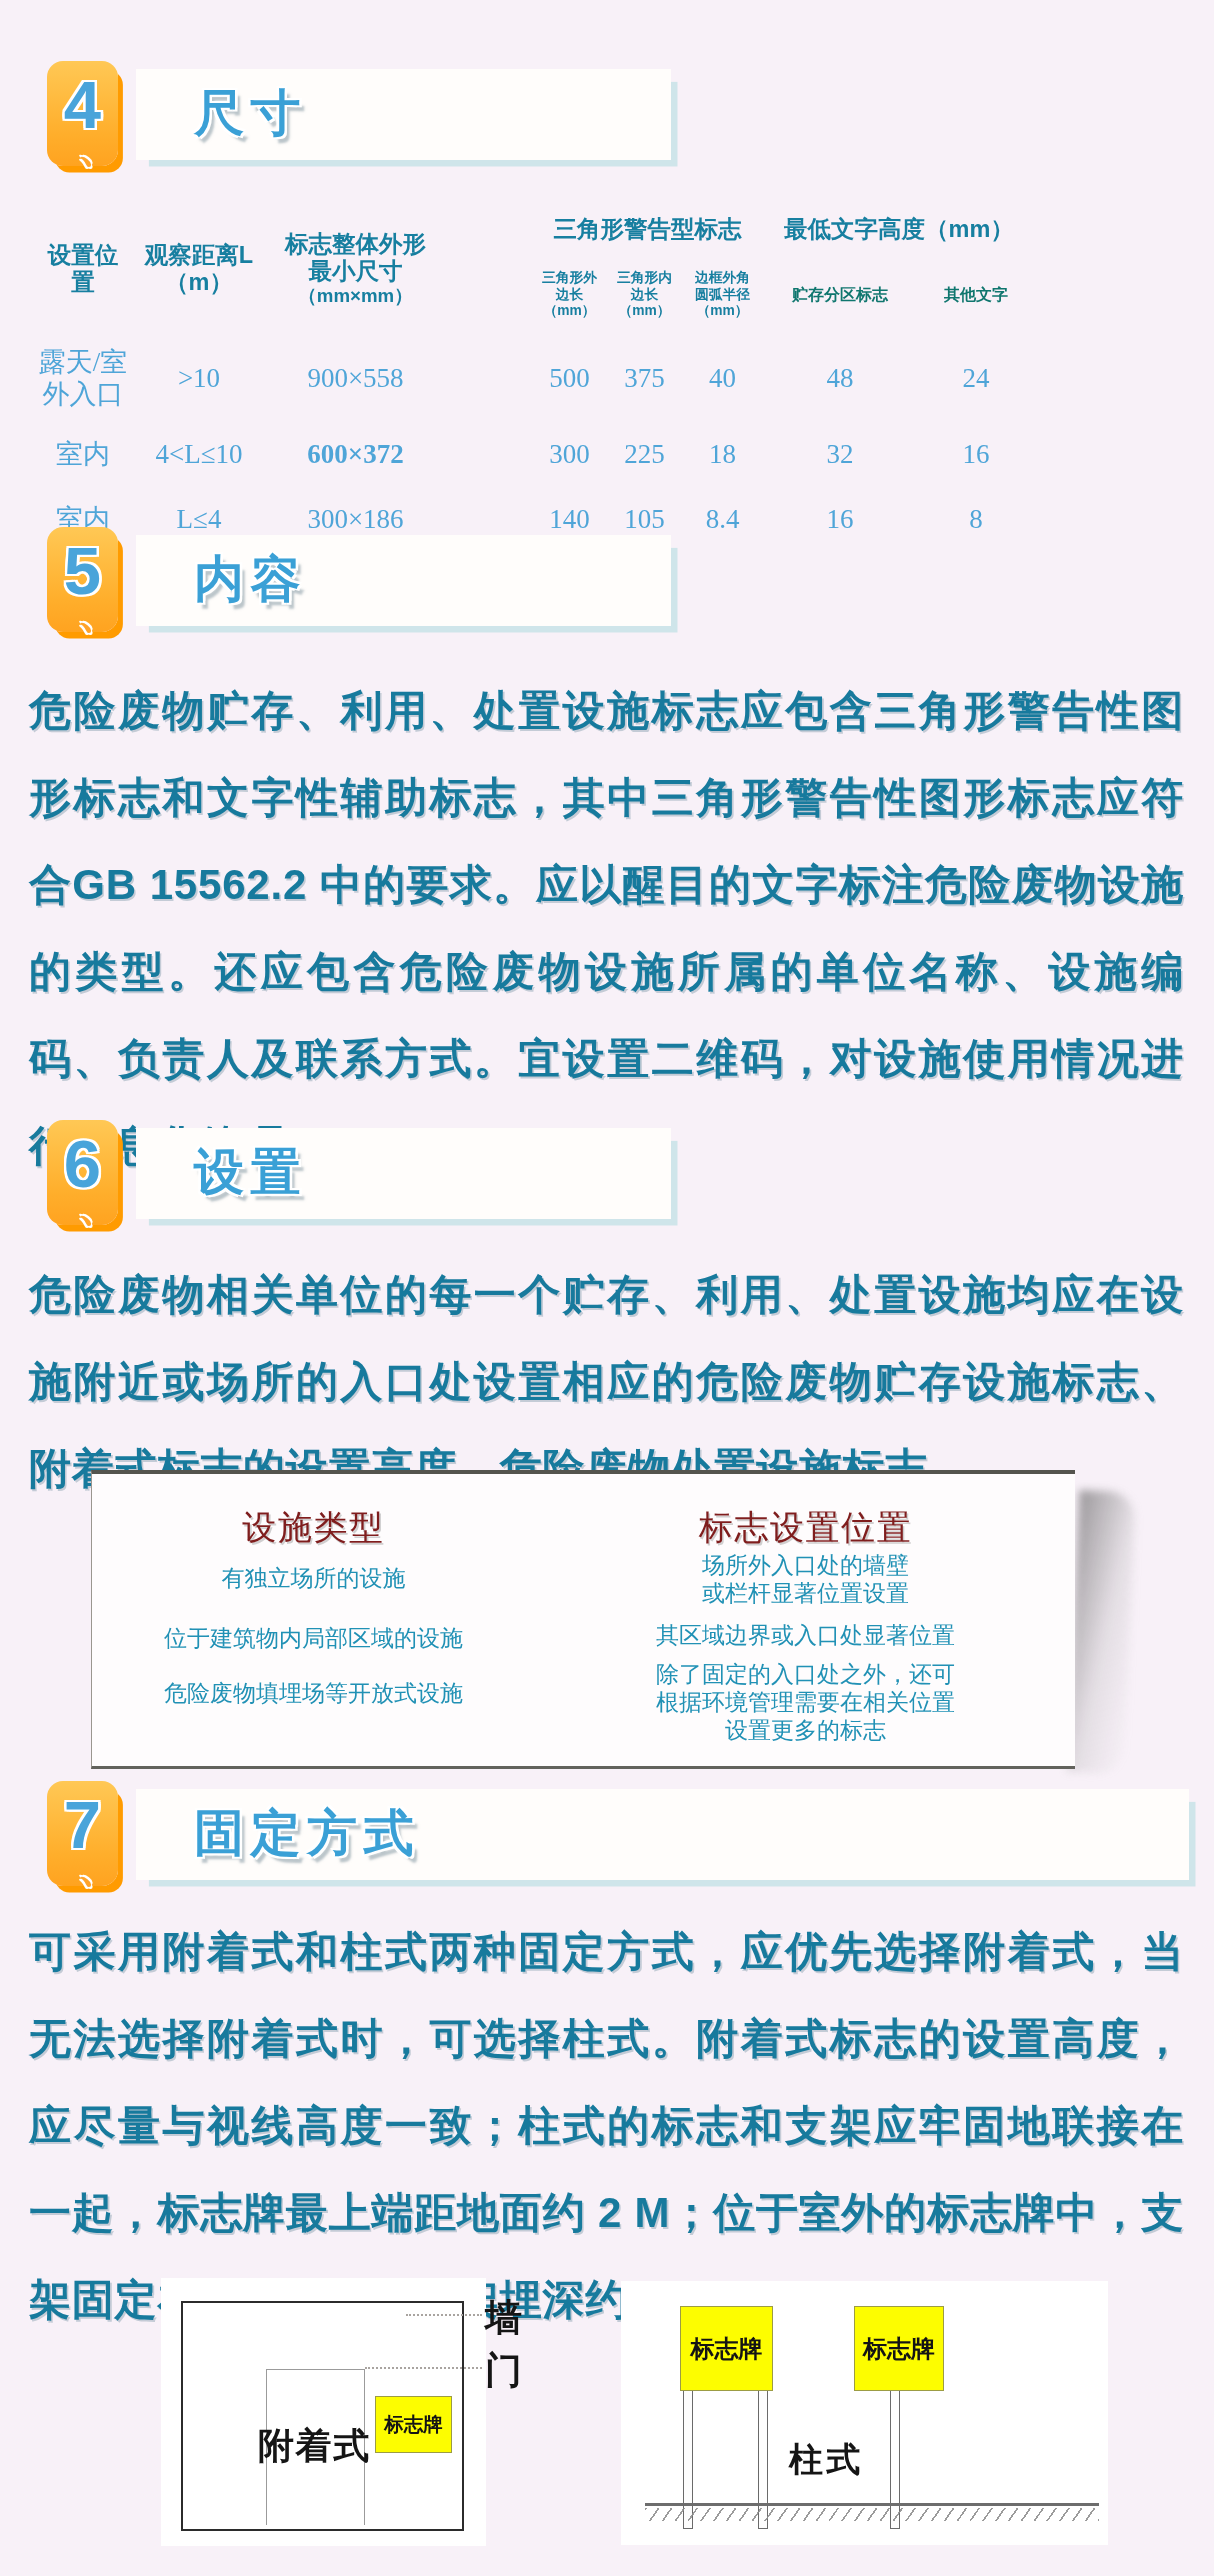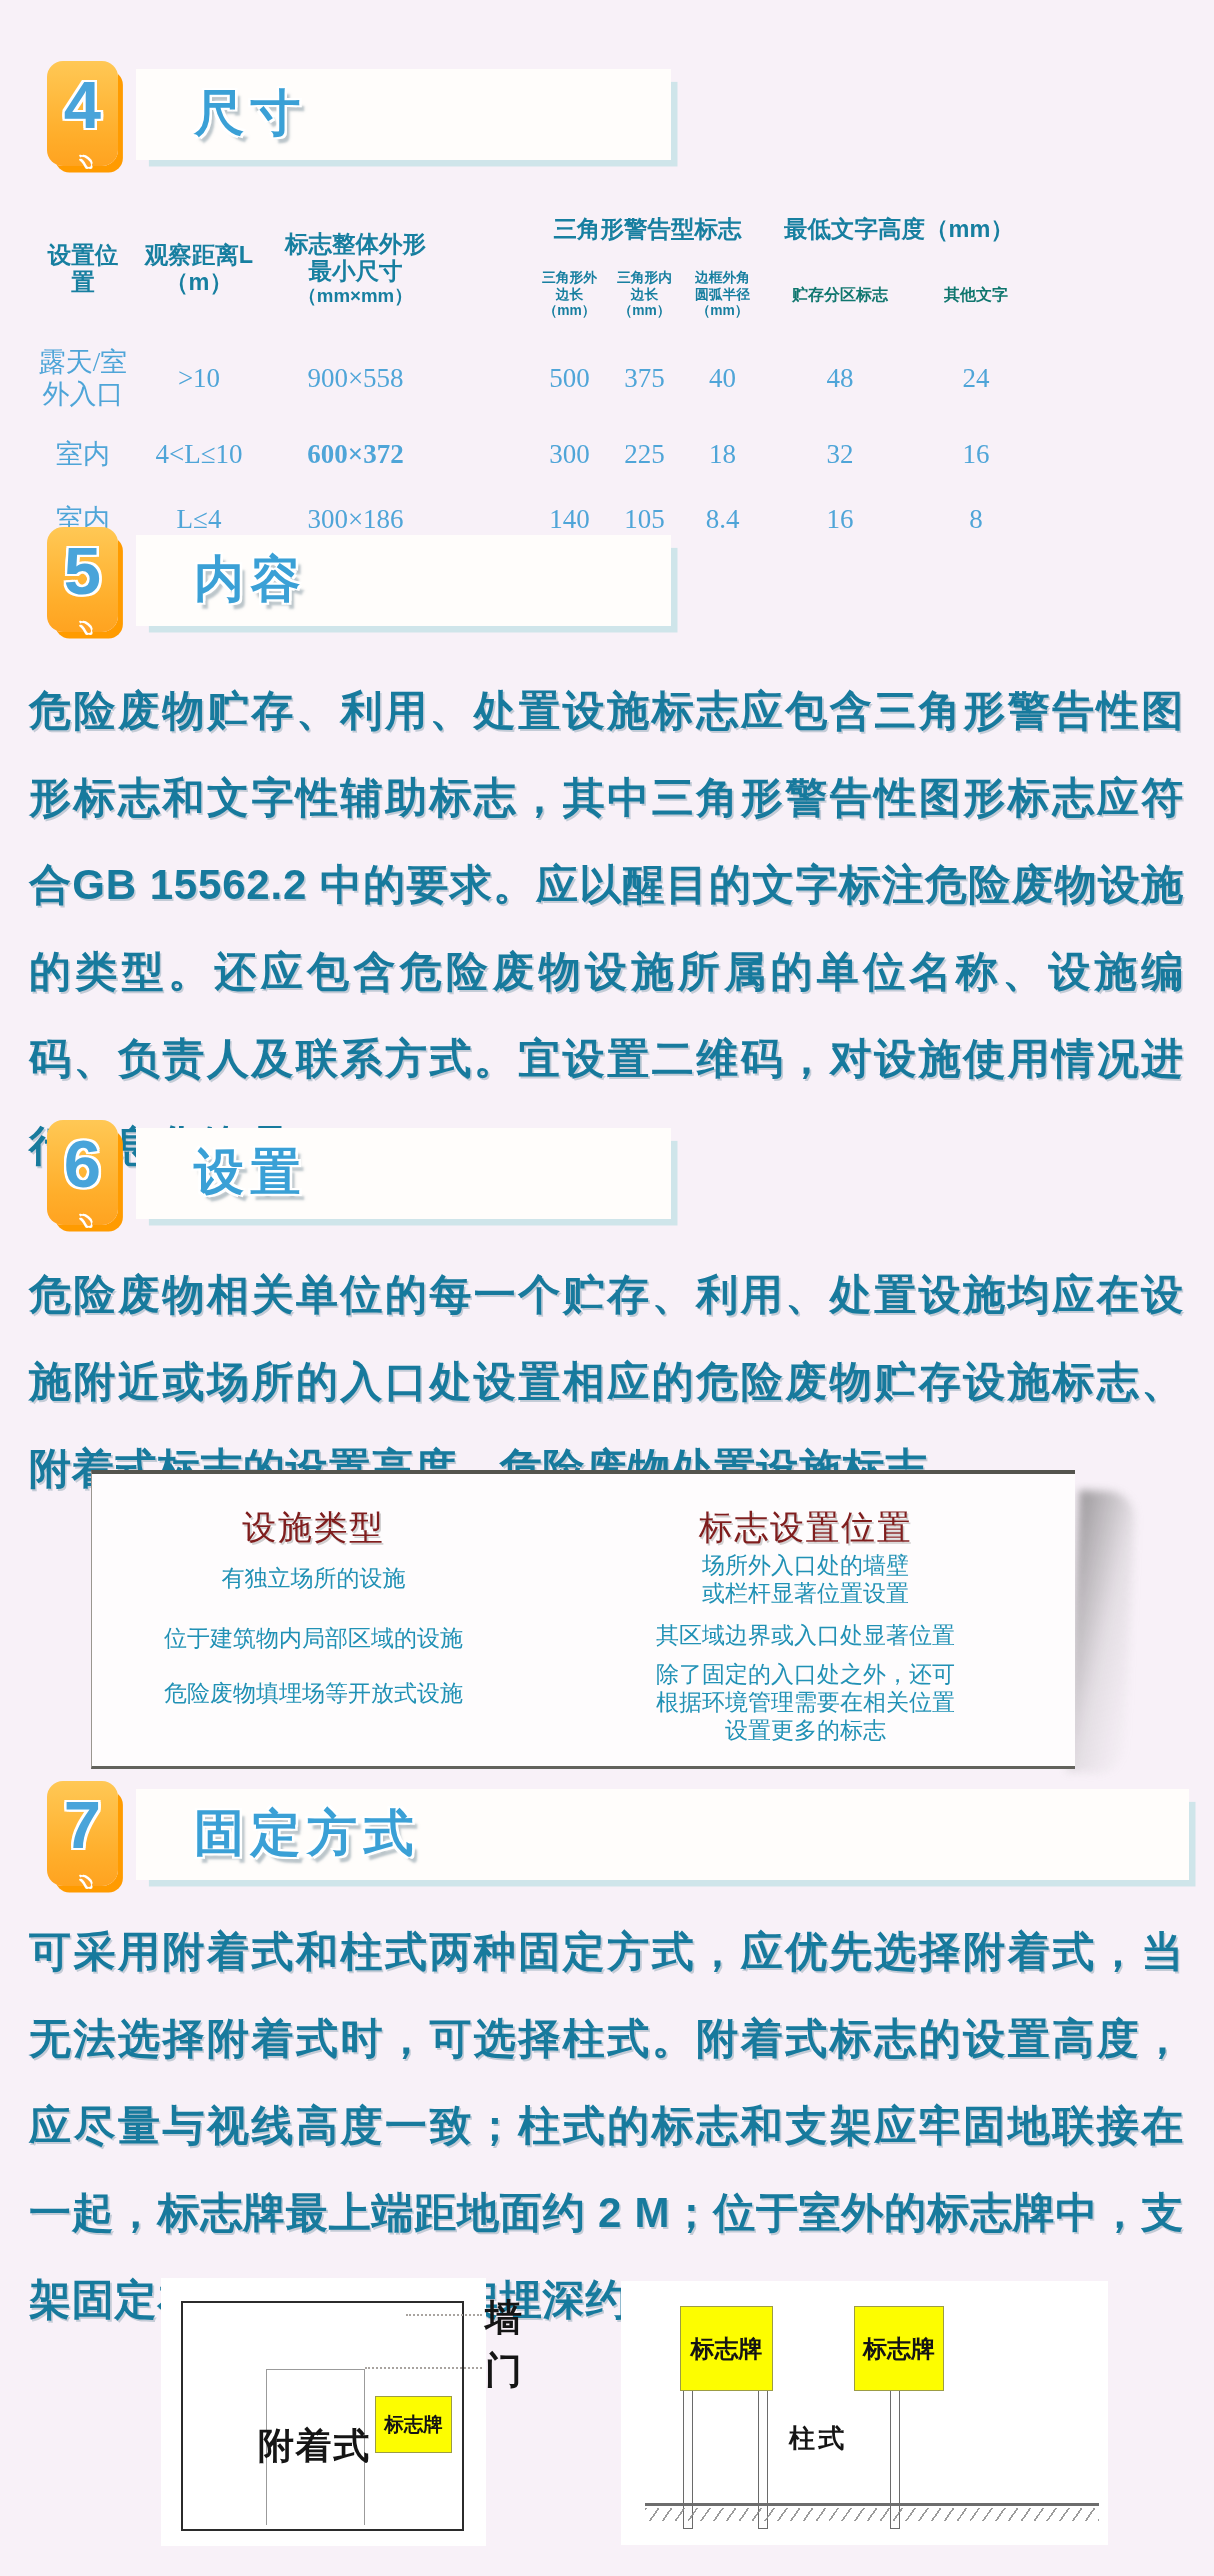--- a/index.html
+++ b/index.html
@@ -124,21 +124,21 @@
   .post{position:absolute;width:8px;background:#fdfdfd;border:1.6px solid #6a6a6a;border-top:none;z-index:1;}
   #post1{left:62px;top:106px;height:141px;}
   #post2{left:137px;top:106px;height:141px;}
   #post3{left:269px;top:106px;height:141px;}
   #ground{position:absolute;left:24px;top:222px;width:454px;border-top:3.2px solid #6d6d6d;z-index:2;}
   #ground-hatch{
     position:absolute;left:0;top:1.6px;width:100%;height:13px;
     background:repeating-linear-gradient(125deg,#8a8a8a 0 1.6px,transparent 1.6px 10.5px);
     opacity:.85;
   }
-  #column-caption{left:168px;top:140px;font-size:26px;letter-spacing:3.2px;}
+  #column-caption{left:168px;top:156px;font-size:34px;letter-spacing:3.2px;}
 </style>
 </head>
 <body>
 
 <div id="page">
 
   <div class="sec-header" id="sec4">
     <div class="banner w-short">
       <div class="sec-title">尺寸</div>
     </div>

